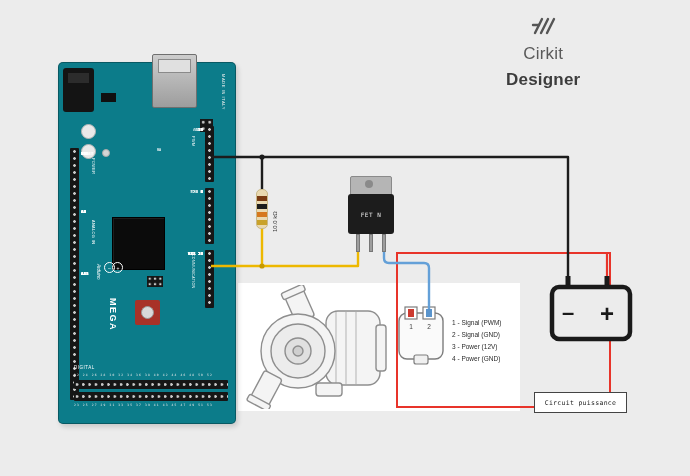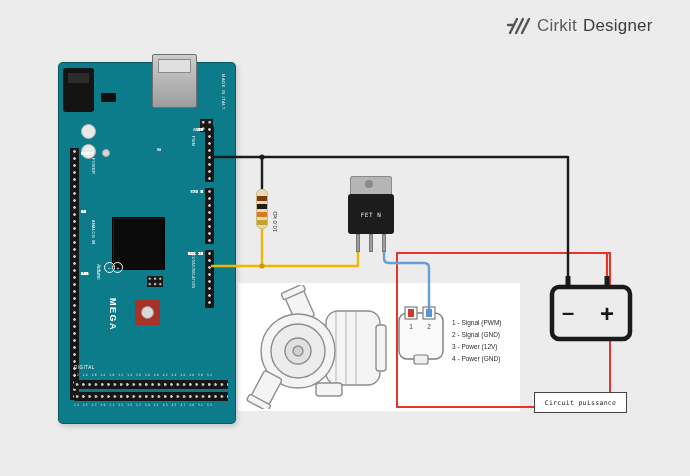--- a/index.html
+++ b/index.html
@@ -1,22 +1,22 @@
 <!DOCTYPE html>
 <html><head>
 <meta charset="utf-8">
 <style>
   * { margin:0; padding:0; box-sizing:border-box; }
   body { background:#d8d8d8; font-family:"Liberation Sans", sans-serif; }
   .stage { position:relative; width:690px; height:476px; background:#ececec; overflow:hidden; }
 
   
-  .brand { position:absolute; left:506px; top:14px; display:flex; align-items:center; gap:6px; }
+  .brand { position:absolute; left:506px; top:14px; display:flex; align-items:center; gap:6px;flex-direction:column; }
   .brand-name { font-size:17px; color:#5a5a5a; letter-spacing:.2px; }
-  .brand-name.bold { font-weight:normal; color:#3d3d3d; }
+  .brand-name.bold { font-weight:bold; color:#3d3d3d; }
 
   
   .board { position:absolute; left:58px; top:62px; width:178px; height:362px;
            background:#0c7c8a; border-radius:5px;
            box-shadow: inset 0 0 0 1px rgba(0,0,0,.28), 2px 3px 5px rgba(0,0,0,.15); }
   .board * { position:absolute; }
   .usb { left:94px; top:-8px; width:45px; height:54px; background:linear-gradient(#cdcdcd,#9d9d9d);
          border:1px solid #6f6f6f; border-radius:2px; }
   .usb-inner { left:5px; top:4px; width:33px; height:14px; background:#e0e0e0; border:1px solid #8a8a8a; }
   .jack { left:5px; top:6px; width:31px; height:44px; background:#141414; border-radius:3px; }

